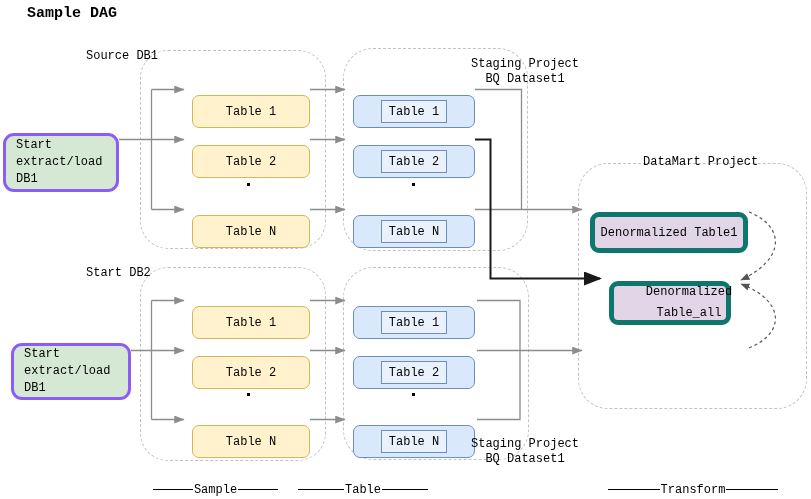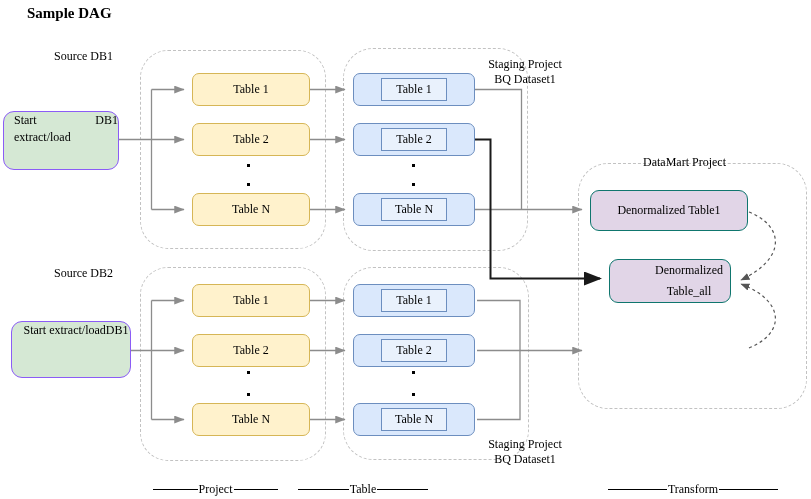--- a/index.html
+++ b/index.html
@@ -1,46 +1,46 @@
 <!DOCTYPE html>
 <html><head>
 <meta charset="utf-8">
 <style>
   html,body{margin:0;padding:0;background:#fff;}
   .canvas{
     position:relative;width:811px;height:499px;background:#ffffff;overflow:hidden;
-    font-family:Liberation Serif, serif;color:#000;
+    font-family:Liberation Mono, monospace;color:#000;
   }
   .abs{position:absolute;}
   .title{font-size:15px;font-weight:bold;}
-  .lbl{font-size:12px;white-space:nowrap;}
+  .lbl{font-size:12px;white-space:nowrap;margin-left:32px;}
   .group{
     position:absolute;border:1px dashed #c2c2c2;border-radius:28px;background:transparent;
   }
   .node{
     position:absolute;display:flex;align-items:center;justify-content:center;
-    font-size:12px;box-sizing:border-box;text-align:center;
+    font-size:12px;box-sizing:border-box;text-align:center;margin-top:22px;
   }
   .start-node{
-    background:#d5e8d4;border:1px solid #8b5cf6;border-radius:11px;
-    flex-direction:row;align-items:flex-start;justify-content:center;
+    background:#d5e8d4;border:3px solid #8b5cf6;border-radius:11px;
+    flex-direction:column;align-items:flex-start;justify-content:center;
     padding-left:10px;line-height:17px;text-align:left;
   }
   .ex-table{
     background:#fff2cc;border:1px solid #d6b656;border-radius:7px;
   }
   .ld-table{
     background:#dae8fc;border:1px solid #6c8ebf;border-radius:7px;
   }
   .ld-inner{
     width:64px;height:21px;background:#e9f1fc;border:1px solid #6c8ebf;
     display:flex;align-items:center;justify-content:center;font-size:12px;
   }
   .dm-table{
-    background:#e1d5e7;border:1px solid #0f766e;border-radius:9px;
+    background:#e1d5e7;border:5px solid #0f766e;border-radius:9px;
   }
   .dm-all{flex-direction:column;line-height:21px;}
   .grouplabel{position:absolute;font-size:12px;line-height:15px;}
   .dots{position:absolute;width:3px;}
   .dot{width:3px;height:3px;background:#000;position:absolute;left:0;}
   .stage{
     position:absolute;display:flex;align-items:center;height:13px;font-size:12px;
   }
   .stage .hline{flex:1;height:0;border-top:1px solid #000;}
   .stage .stxt{padding:0 1px;white-space:nowrap;}
@@ -134,21 +134,21 @@
   <div class="dots" style="left:412px;top:164px;height:23px;">
     <div class="dot" style="top:0;"></div>
       <div class="dot" style="top:19px;"></div>
   </div>
 
   <div class="grouplabel" style="left:455px;top:57px;width:140px;text-align:center;">
     <div>Staging Project</div>
     <div>BQ Dataset1</div>
   </div>
 
-  <div class="abs lbl" style="left:54px;top:266px;">Source DB2</div>
+  <div class="abs lbl" style="left:54px;top:266px;">Start DB2</div>
   <div class="node start-node" style="left:11px;top:321px;width:120px;height:57px;">
     <span>Start extract/load</span>
     <span>DB1</span>
   </div>
 
   <div class="node ex-table" style="left:192px;top:284px;width:118px;height:33px;">Table 1</div>
   <div class="node ex-table" style="left:192px;top:334px;width:118px;height:33px;">Table 2</div>
   <div class="node ex-table" style="left:192px;top:403px;width:118px;height:33px;">Table N</div>
   <div class="dots" style="left:247px;top:371px;height:25px;">
     <div class="dot" style="top:0;"></div>
@@ -178,21 +178,21 @@
     <div>DataMart Project</div>
   </div>
   <div class="node dm-table" style="left:590px;top:190px;width:158px;height:41px;">Denormalized Table1</div>
   <div class="node dm-table dm-all" style="left:609px;top:259px;width:122px;height:44px;padding-left:38px;">
     <span>Denormalized</span>
     <span>Table_all</span>
   </div>
 
   <div class="stage" style="left:153px;top:483px;width:125px;">
     <div class="hline"></div>
-    <span class="stxt">Project</span>
+    <span class="stxt">Sample</span>
     <div class="hline"></div>
   </div>
   <div class="stage" style="left:298px;top:483px;width:130px;">
     <div class="hline"></div>
     <span class="stxt">Table</span>
     <div class="hline"></div>
   </div>
   <div class="stage" style="left:608px;top:483px;width:170px;">
     <div class="hline"></div>
     <span class="stxt">Transform</span>

